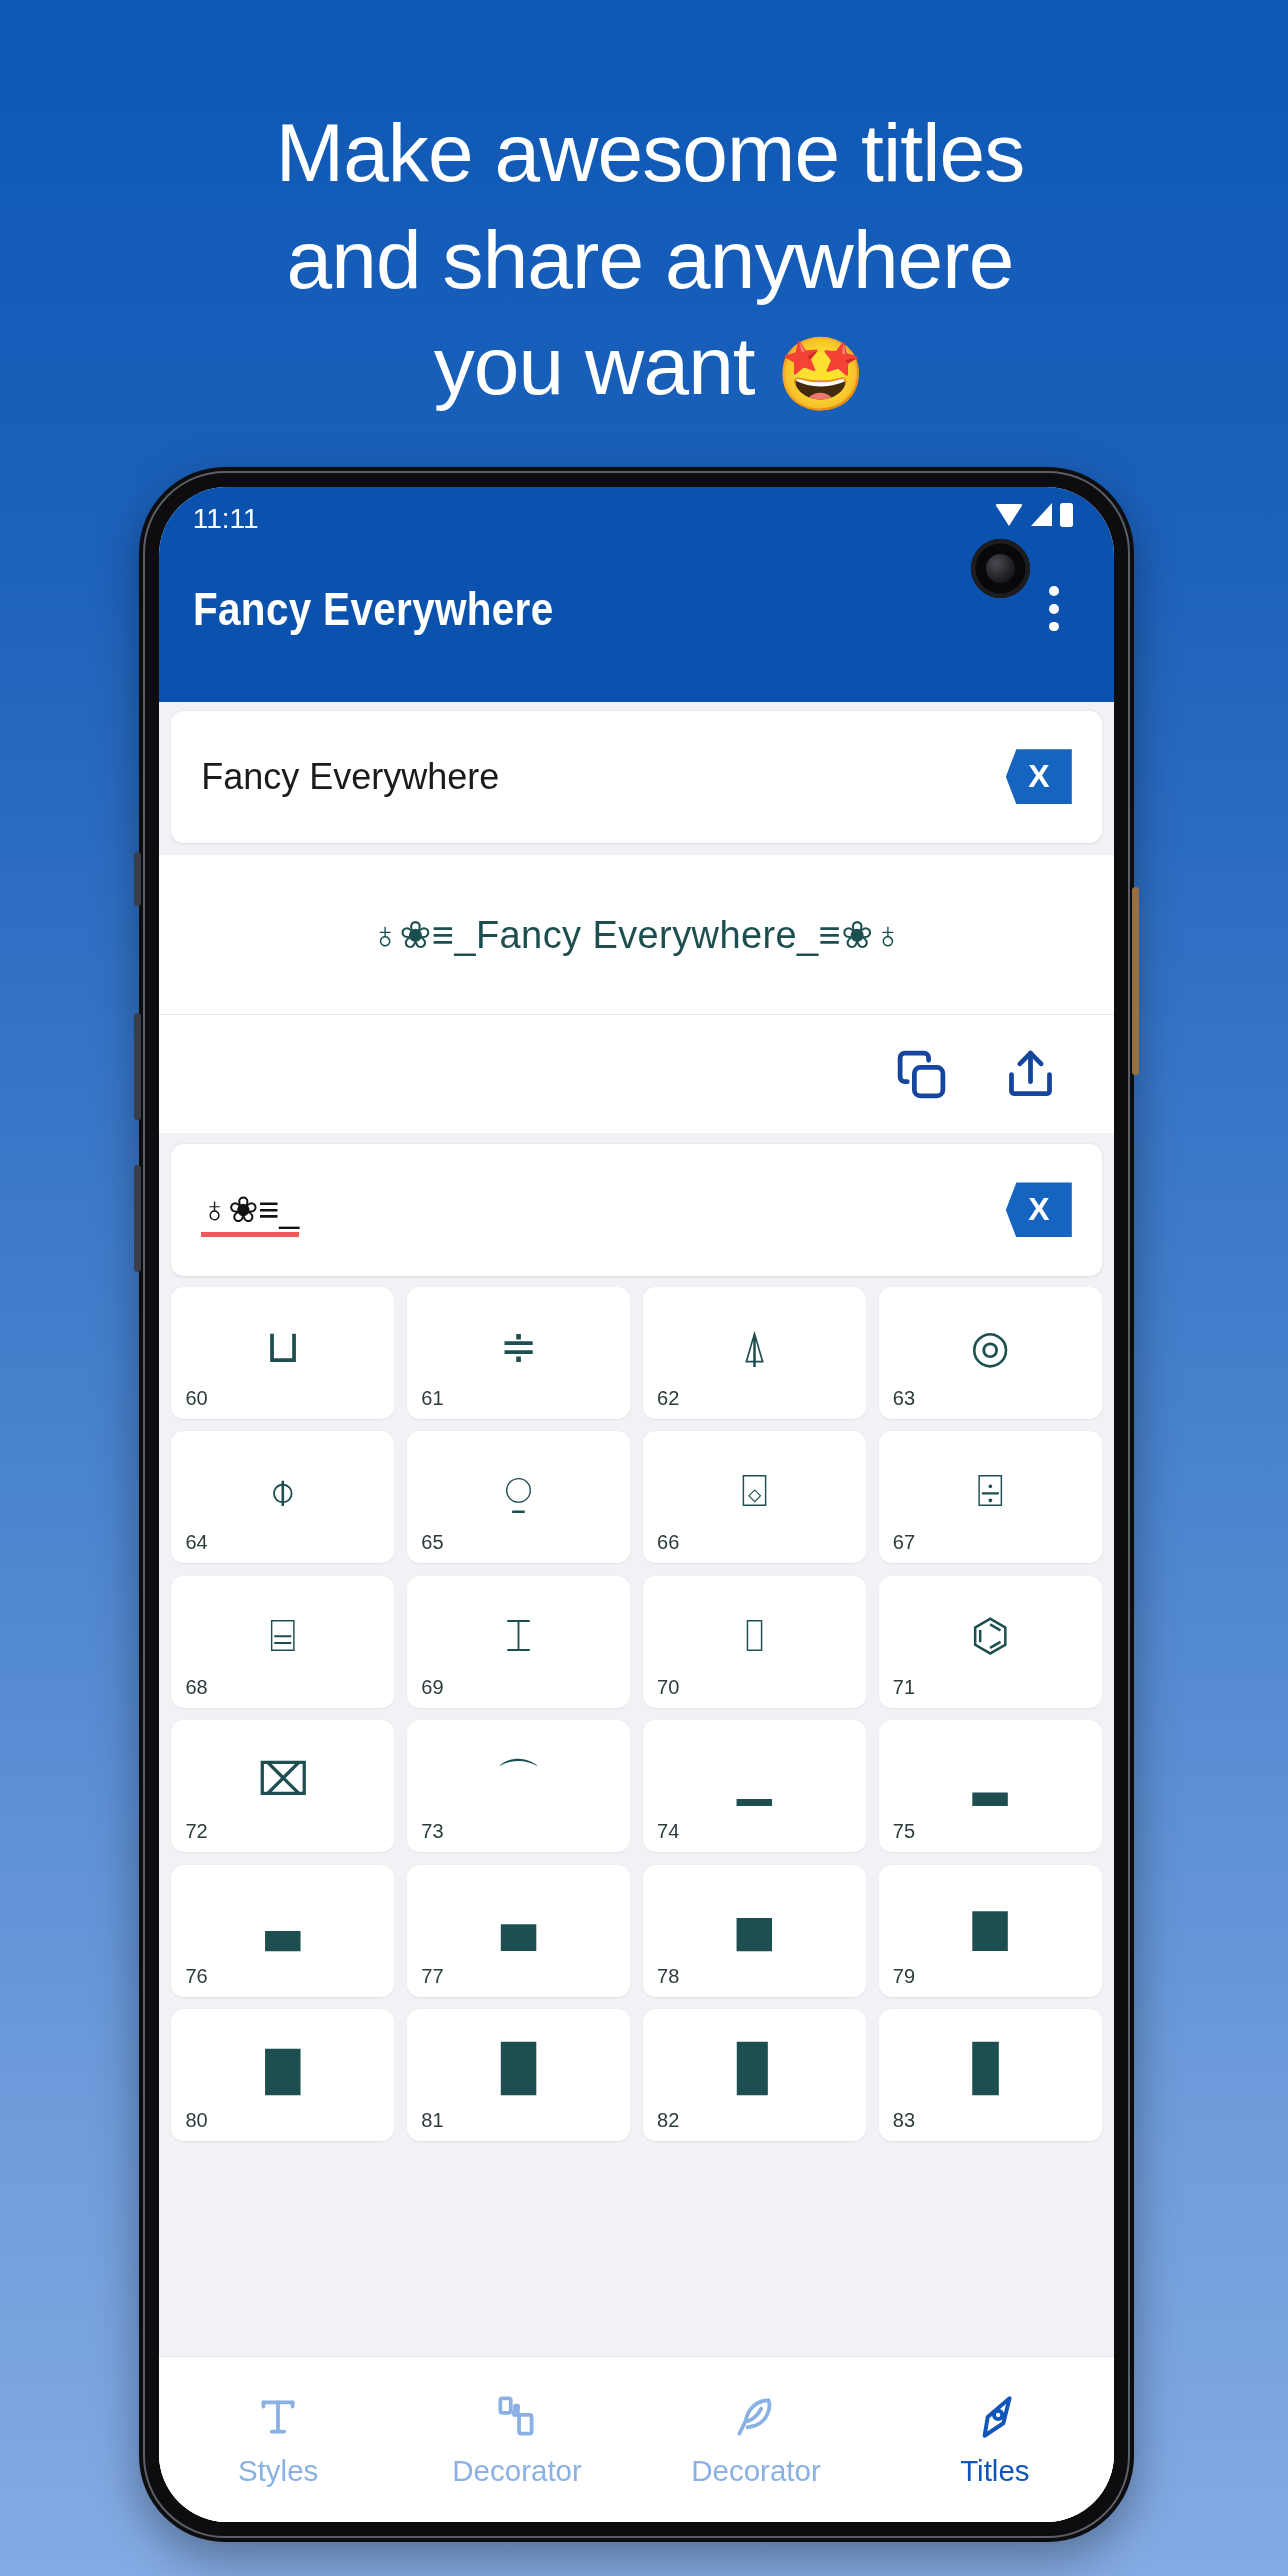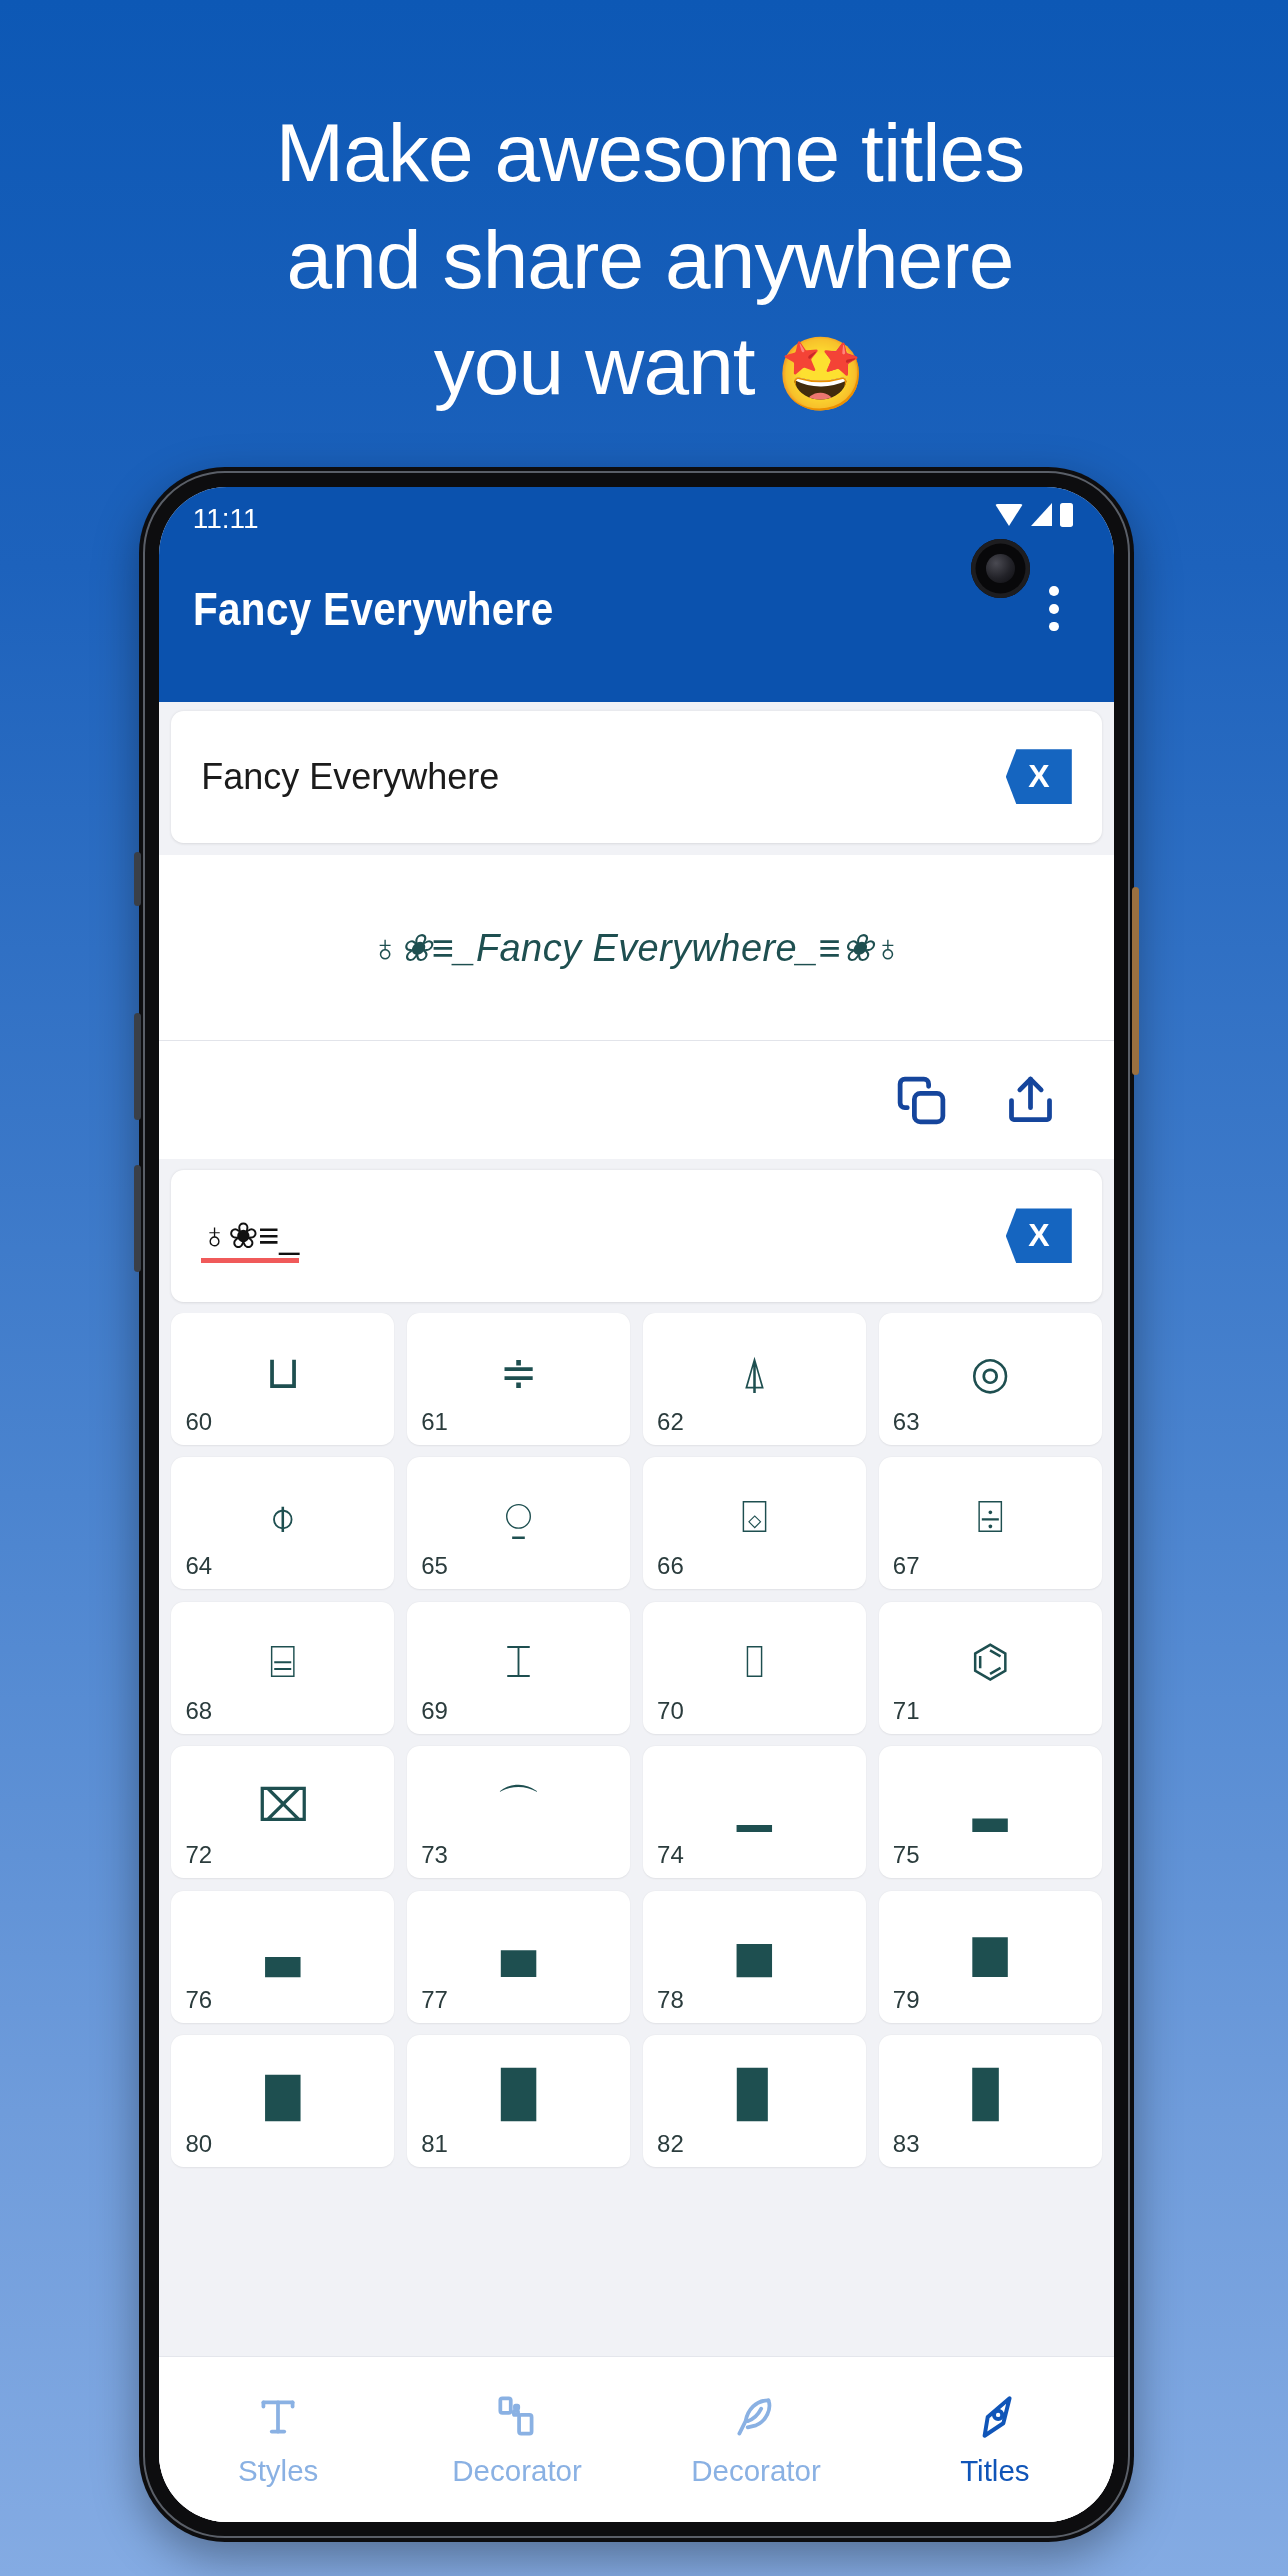--- a/index.html
+++ b/index.html
@@ -208,29 +208,28 @@
     color: #ffffff;
     font-size: 32px;
     font-weight: bold;
     clip-path: polygon(16% 0%, 100% 0%, 100% 100%, 16% 100%, 0% 50%);
     font-family: "Liberation Sans", sans-serif;
   }
 
   .preview-card {
     margin-top: 12.5px;
     background: #ffffff;
-    height: 186px;
+    height: 160px;
     margin-left: 0; margin-right: 0;
     border-radius: 0;
     box-shadow: none;
     display: flex;
     align-items: center;
     justify-content: center;
     border-bottom: 0.9px solid #e2e4ea;
-    font-style: italic;
   }
   .preview-text {
     color: #1e4f50;
     font-size: 38px;
     font-family: "Liberation Sans", sans-serif;
     letter-spacing: 0.4px;
   }
 
   .actions-row {
     background: #ffffff;
@@ -288,21 +287,21 @@
     color: #1e4f50;
     font-size: 45px;
     line-height: 1;
     font-family: "DejaVu Sans", sans-serif;
     margin-bottom: 12.5px;
   }
   .cell-num {
     position: absolute;
     left: 14.3px;
     bottom: 9px;
-    font-size: 24px;
+    font-size: 20px;
     color: #2b3c3d;
     font-family: "Liberation Sans", sans-serif;
   }
 
   
   .bottomnav {
     background: #ffffff;
     height: 166px;
     display: flex;
     align-items: center;

